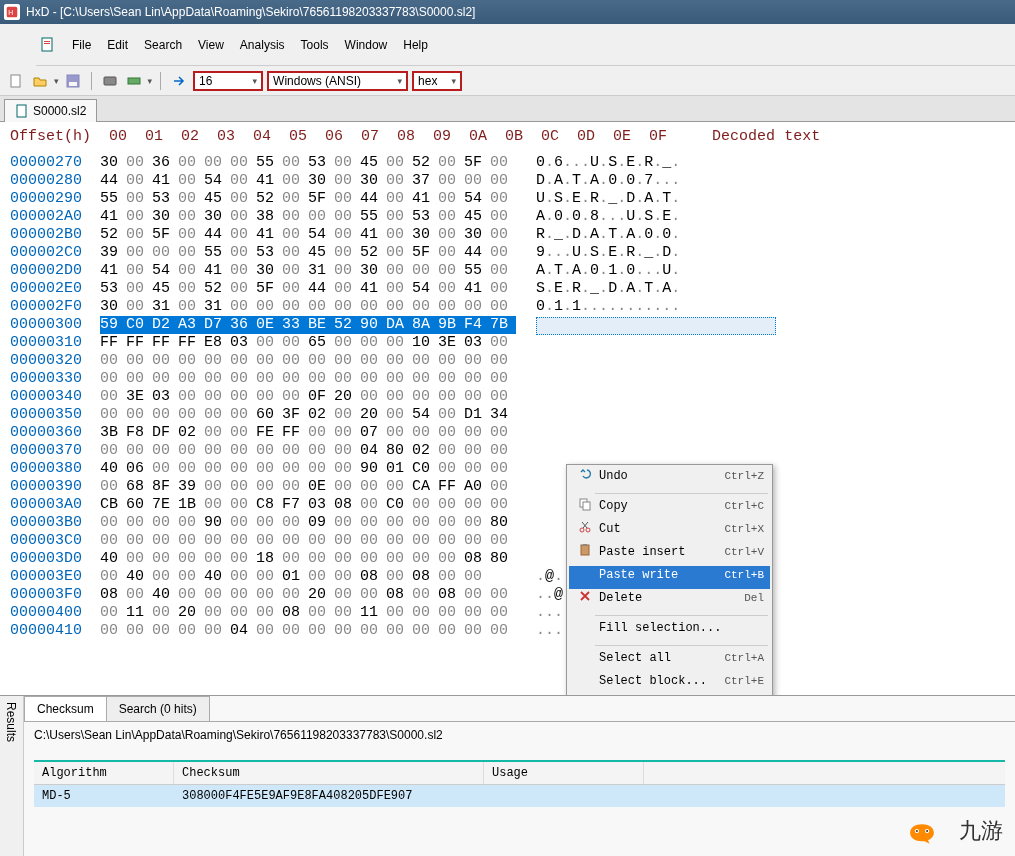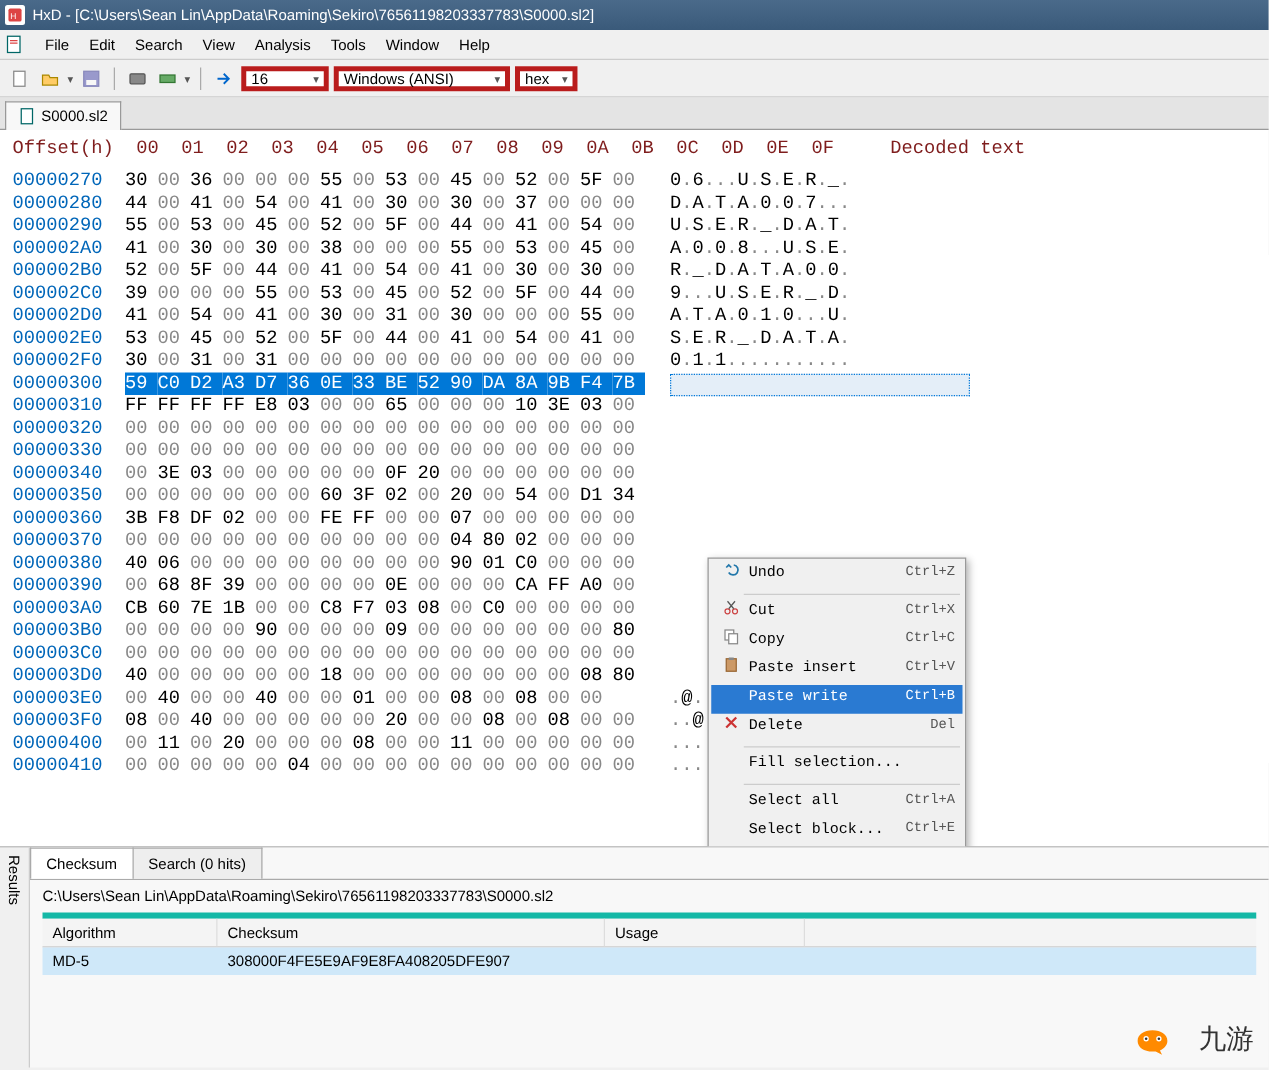--- a/index.html
+++ b/index.html
@@ -4,29 +4,29 @@
 <style>
 * { box-sizing: border-box; margin: 0; padding: 0; }
 body { font-family: "Segoe UI", Tahoma, sans-serif; font-size: 12px; background: #f0f0f0; overflow: hidden; width: 1015px; height: 856px; }
 
 
 .titlebar { background: linear-gradient(#4a6a8a, #3a5a7a); color: #fff; height: 24px; display: flex; align-items: center; padding: 0 4px; font-size: 12px; }
 .titlebar .app-icon { width: 16px; height: 16px; margin-right: 6px; display: inline-flex; align-items: center; justify-content: center; background: #fff; border-radius: 2px; }
 .titlebar .app-icon svg { width: 12px; height: 12px; }
 
 
-.menubar { background: #f0f0f0; height: 24px; display: flex; align-items: center; padding: 0 4px; border-bottom: 1px solid #ccc; }
+.menubar { background: #f0f0f0; height: 42px; display: flex; align-items: center; padding: 0 4px; border-bottom: 1px solid #ccc; margin-left: 36px; }
 .menubar .doc-icon { width: 16px; height: 16px; margin-right: 8px; }
 .menubar .menu-item { padding: 3px 8px; cursor: pointer; }
 
 
 .toolbar { background: #f0f0f0; height: 30px; display: flex; align-items: center; padding: 4px 6px; border-bottom: 1px solid #ccc; gap: 4px; }
 .toolbar .tool-btn { width: 20px; height: 20px; display: flex; align-items: center; justify-content: center; cursor: pointer; border: 1px solid transparent; }
 .toolbar .sep { width: 1px; height: 18px; background: #aaa; margin: 0 4px; }
-.toolbar .combo { border: 4px solid #b91c1c; background: #fff; height: 20px; display: flex; align-items: center; padding: 0 4px; font-size: 12px; }
+.toolbar .combo { border: 2px solid #b91c1c; background: #fff; height: 20px; display: flex; align-items: center; padding: 0 4px; font-size: 12px; }
 .toolbar .combo.sm { width: 70px; }
 .toolbar .combo.md { width: 141px; }
 .toolbar .combo.xs { width: 50px; }
 .toolbar .combo .dd { margin-left: auto; color: #555; font-size: 9px; }
 
 
 .tabbar { background: #e4e4e4; height: 26px; display: flex; align-items: flex-end; padding: 0 4px; border-bottom: 1px solid #999; }
 .tab { background: #f8f8f8; border: 1px solid #999; border-bottom: none; padding: 4px 10px; display: flex; align-items: center; gap: 4px; font-size: 12px; position: relative; top: 1px; }
 .tab .doc-icon { width: 14px; height: 14px; }
 
@@ -55,21 +55,21 @@
 
 
 .bottom-wrap { display: flex; height: 177px; border-top: 1px solid #999; }
 .side-label { writing-mode: vertical-lr; padding: 6px 4px; font-size: 12px; background: #f0f0f0; border-right: 1px solid #ccc; width: 24px; text-orientation: mixed; }
 .bottom-panel { flex: 1; background: #f8f8f8; display: flex; flex-direction: column; }
 .btabs { display: flex; border-bottom: 1px solid #aaa; }
 .btab { padding: 5px 12px; border: 1px solid #aaa; border-bottom: none; background: #fff; margin-right: -1px; font-size: 12px; cursor: pointer; }
 .btab.active { background: #fff; position: relative; z-index: 1; }
 .btab.inactive { background: #eee; }
 .file-label { padding: 6px 10px; font-size: 12px; }
-.checksum-table { margin: 0 10px; border-top: 5px solid #14b8a6; }
+.checksum-table { margin: 12px 10px; border-top: 2px solid #14b8a6; font-family: Liberation Mono, monospace; }
 .ct-head { display: flex; background: #f4f4f4; border-bottom: 1px solid #ccc; }
 .ct-head div { padding: 4px 8px; font-size: 12px; border-right: 1px solid #ddd; }
 .ct-row { display: flex; background: #cfe8f9; }
 .ct-row div { padding: 4px 8px; font-size: 12px; }
 .col-alg { width: 140px; } .col-chk { width: 310px; } .col-use { width: 160px; }
 
 
 .watermark { position: absolute; bottom: 10px; right: 12px; display: flex; align-items: center; gap: 20px; font-size: 22px; color: #333; font-family: "Microsoft YaHei", sans-serif; z-index: 50; }
 .watermark .wm-icon { width: 34px; height: 28px; }
 </style>
@@ -204,37 +204,37 @@
             <path d="M9 3a4 4 0 1 1-4 6M3 5l2-2 2 2" stroke="#27a" fill="none" stroke-width="1.4"></path>
           </svg>
         </span>
       <span class="ci-label">Undo</span>
         <span class="ci-short">Ctrl+Z</span>
     </div>
     <div class="ctx-sep"></div>
     <div class="ctx-item">
       <span class="ci-icon">
           <svg width="14" height="14">
+            <rect x="2" y="2" width="7" height="8" fill="#fff" stroke="#888"></rect>
+            <rect x="5" y="5" width="7" height="8" fill="#fff" stroke="#888"></rect>
+          </svg>
+        </span>
+      <span class="ci-label">Copy</span>
+        <span class="ci-short">Ctrl+C</span>
+    </div>
+    <div class="ctx-item">
+      <span class="ci-icon">
+          <svg width="14" height="14">
             <circle cx="4" cy="10" r="2" fill="none" stroke="#c44"></circle>
             <circle cx="10" cy="10" r="2" fill="none" stroke="#c44"></circle>
             <path d="M5 8L10 2M9 8L4 2" stroke="#555"></path>
           </svg>
         </span>
       <span class="ci-label">Cut</span>
         <span class="ci-short">Ctrl+X</span>
-    </div>
-    <div class="ctx-item">
-      <span class="ci-icon">
-          <svg width="14" height="14">
-            <rect x="2" y="2" width="7" height="8" fill="#fff" stroke="#888"></rect>
-            <rect x="5" y="5" width="7" height="8" fill="#fff" stroke="#888"></rect>
-          </svg>
-        </span>
-      <span class="ci-label">Copy</span>
-        <span class="ci-short">Ctrl+C</span>
     </div>
     <div class="ctx-item">
       <span class="ci-icon">
           <svg width="14" height="14">
             <rect x="3" y="2" width="8" height="10" fill="#c96" stroke="#963"></rect>
             <rect x="5" y="1" width="4" height="2" fill="#888"></rect>
           </svg>
         </span>
       <span class="ci-label">Paste insert</span>
         <span class="ci-short">Ctrl+V</span>

